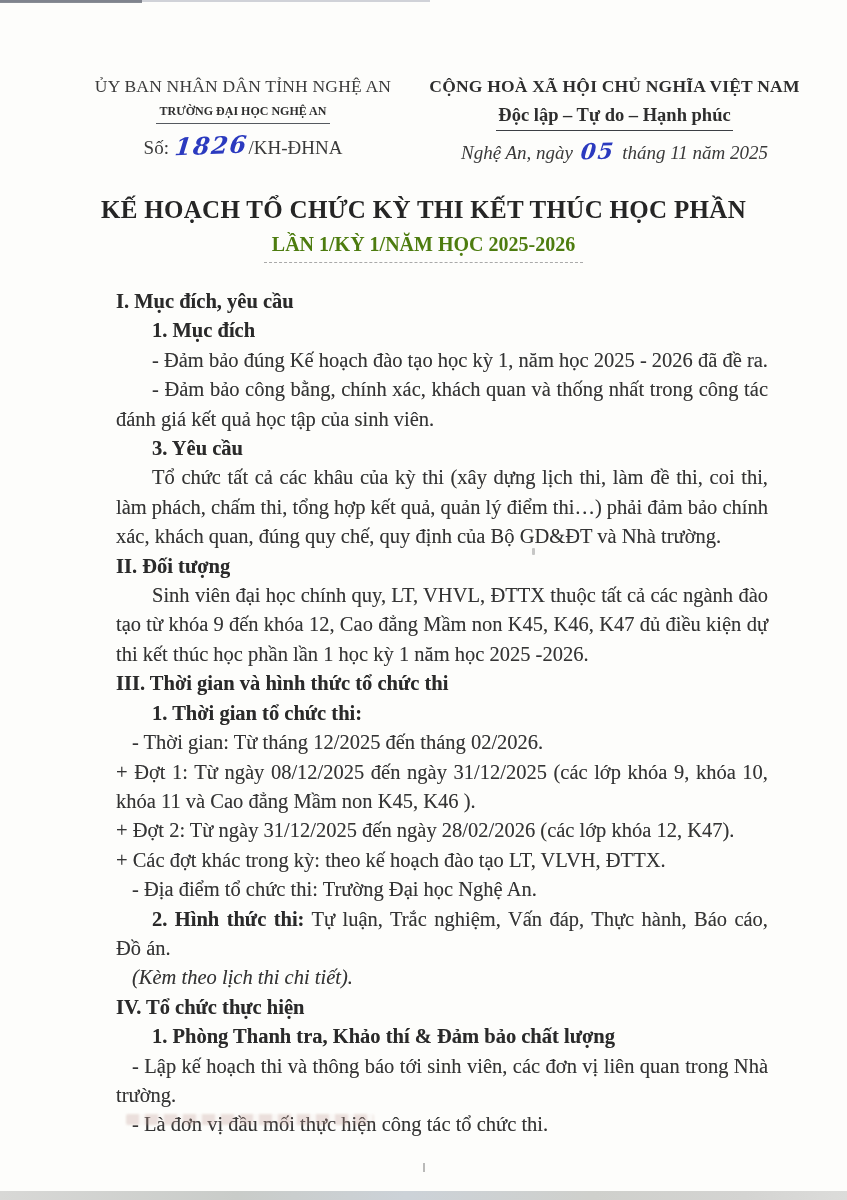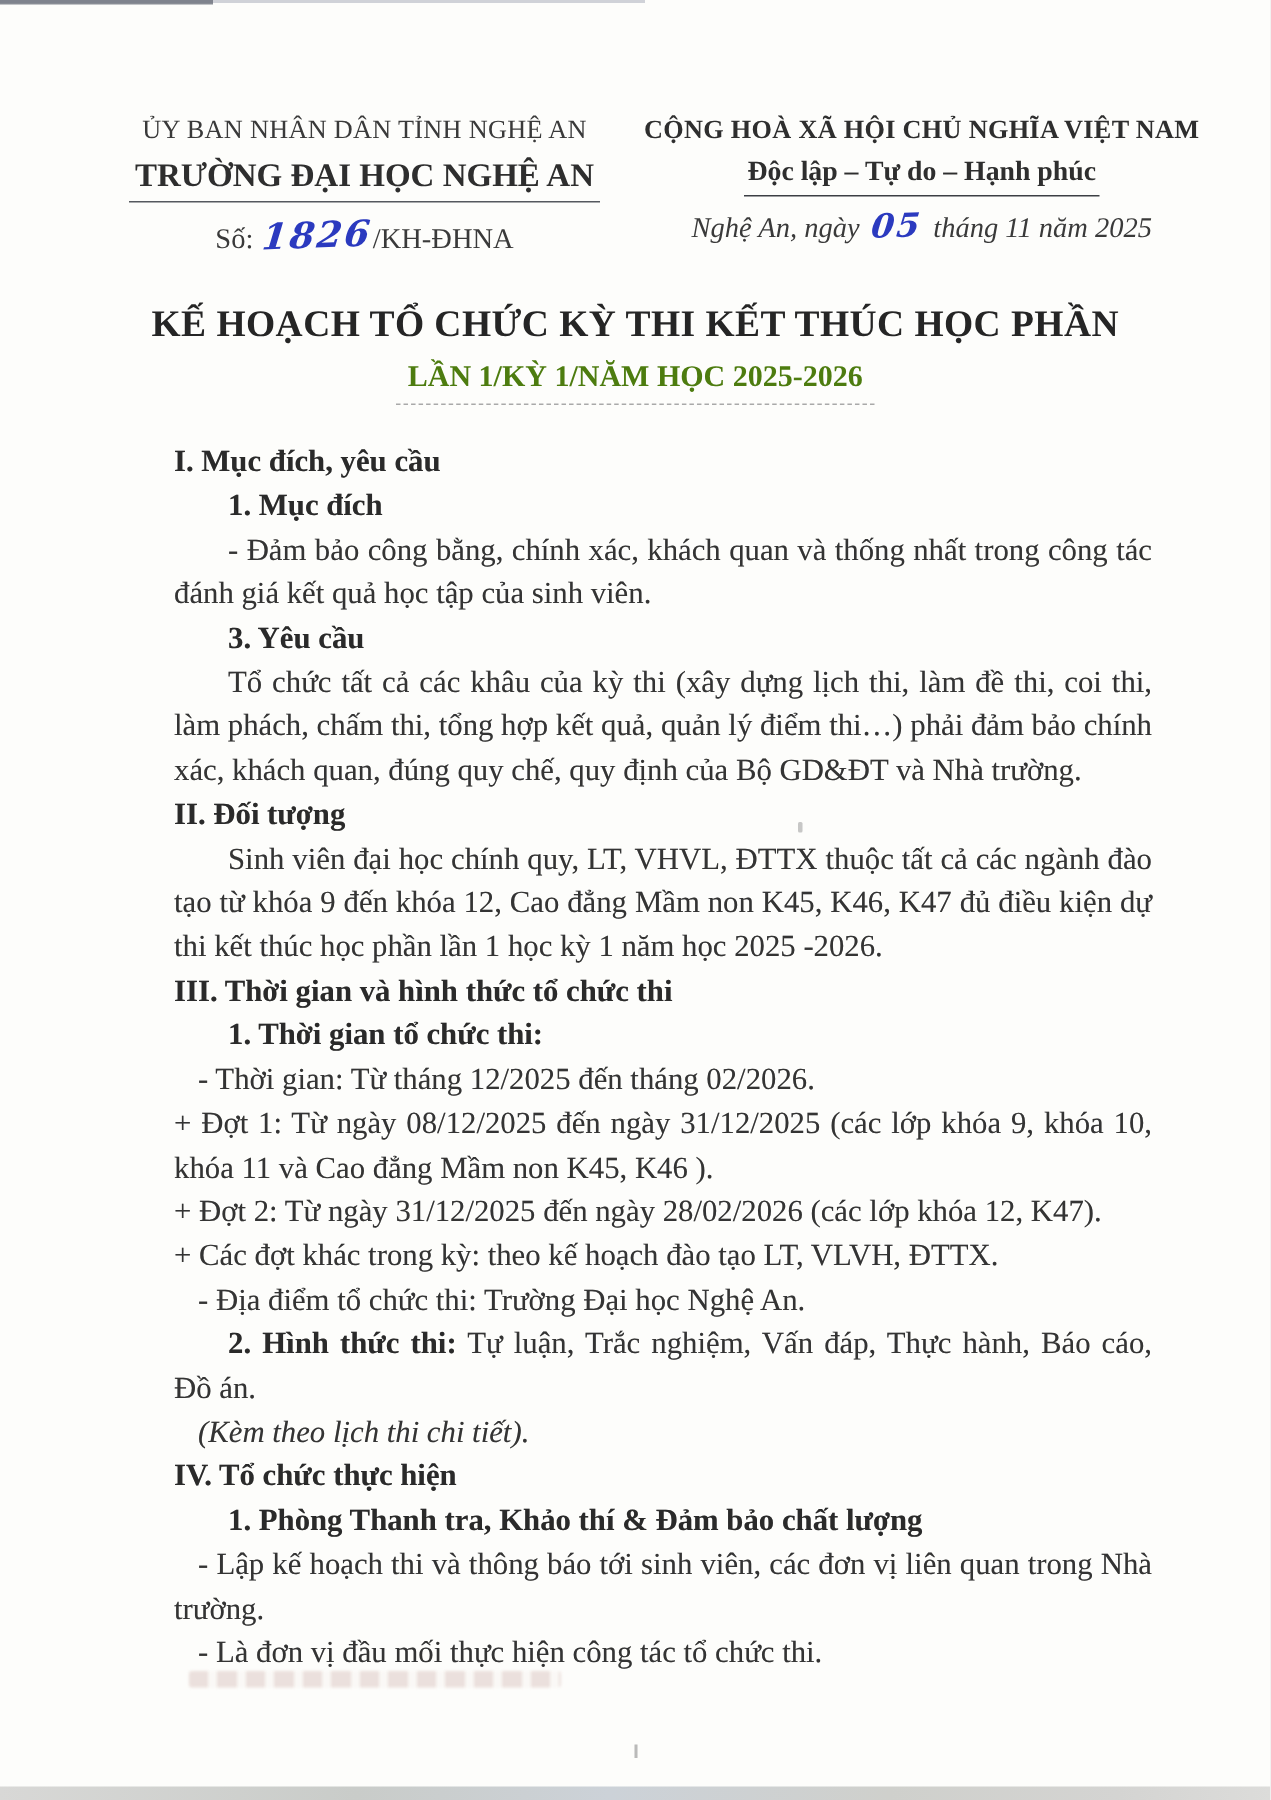--- a/index.html
+++ b/index.html
@@ -18,21 +18,21 @@
     justify-content:space-between;
     padding:76px 40px 0 78px;
   }
   .hdr-left{width:330px;text-align:center;}
   .hdr-right{width:385px;text-align:center;}
   .hdr-line1{font-size:17.5px;letter-spacing:.2px;color:#3a3a3a;}
   .hdr-line1.bold{font-weight:bold;color:#2e2e2e;}
   .org-name{
     display:inline-block;
     margin-top:7px;
-    font-size:22px;font-weight:bold;color:#2e2e2e;
+    font-size:12px;font-weight:bold;color:#2e2e2e;
     border-bottom:1.5px solid #55595f;
     padding:0 4px 4px 4px;
   }
   .motto{
     display:inline-block;
     margin-top:8px;
     font-size:18.5px;font-weight:bold;color:#2e2e2e;
     border-bottom:1.5px solid #3c3f44;
     padding:0 2px 4px 2px;
   }
@@ -132,20 +132,21 @@
   <div class="title-block">
     <div class="title-main">KẾ HOẠCH TỔ CHỨC KỲ THI KẾT THÚC HỌC PHẦN</div>
     <div>
       <span class="title-sub">LẦN 1/KỲ 1/NĂM HỌC 2025-2026</span>
     </div>
   </div>
 
   <div class="body-text">
       <p class="h1">I. Mục đích, yêu cầu</p>
       <p class="h2">1. Mục đích</p>
+      <p class="pi">- Đảm bảo đúng Kế hoạch đào tạo học kỳ 1, năm học 2025 - 2026 đã đề ra.</p>
       <p class="pi">- Đảm bảo công bằng, chính xác, khách quan và thống nhất trong công tác đánh giá kết quả học tập của sinh viên.</p>
       <p class="h2">3. Yêu cầu</p>
       <p class="pi">Tổ chức tất cả các khâu của kỳ thi (xây dựng lịch thi, làm đề thi, coi thi, làm phách, chấm thi, tổng hợp kết quả, quản lý điểm thi…) phải đảm bảo chính xác, khách quan, đúng quy chế, quy định của Bộ GD&amp;ĐT và Nhà trường.</p>
       <p class="h1">II. Đối tượng</p>
       <p class="pi">Sinh viên đại học chính quy, LT, VHVL, ĐTTX thuộc tất cả các ngành đào tạo từ khóa 9 đến khóa 12, Cao đẳng Mầm non K45, K46, K47 đủ điều kiện dự thi kết thúc học phần lần 1 học kỳ 1 năm học 2025 -2026.</p>
       <p class="h1">III. Thời gian và hình thức tổ chức thi</p>
       <p class="h2">1. Thời gian tổ chức thi:</p>
       <p class="pd">- Thời gian: Từ tháng 12/2025 đến tháng 02/2026.</p>
       <p class="pp">+ Đợt 1: Từ ngày 08/12/2025 đến ngày 31/12/2025 (các lớp khóa 9, khóa 10, khóa 11 và Cao đẳng Mầm non K45, K46 ).</p>
       <p class="pp">+ Đợt 2: Từ ngày 31/12/2025 đến ngày 28/02/2026 (các lớp khóa 12, K47).</p>

